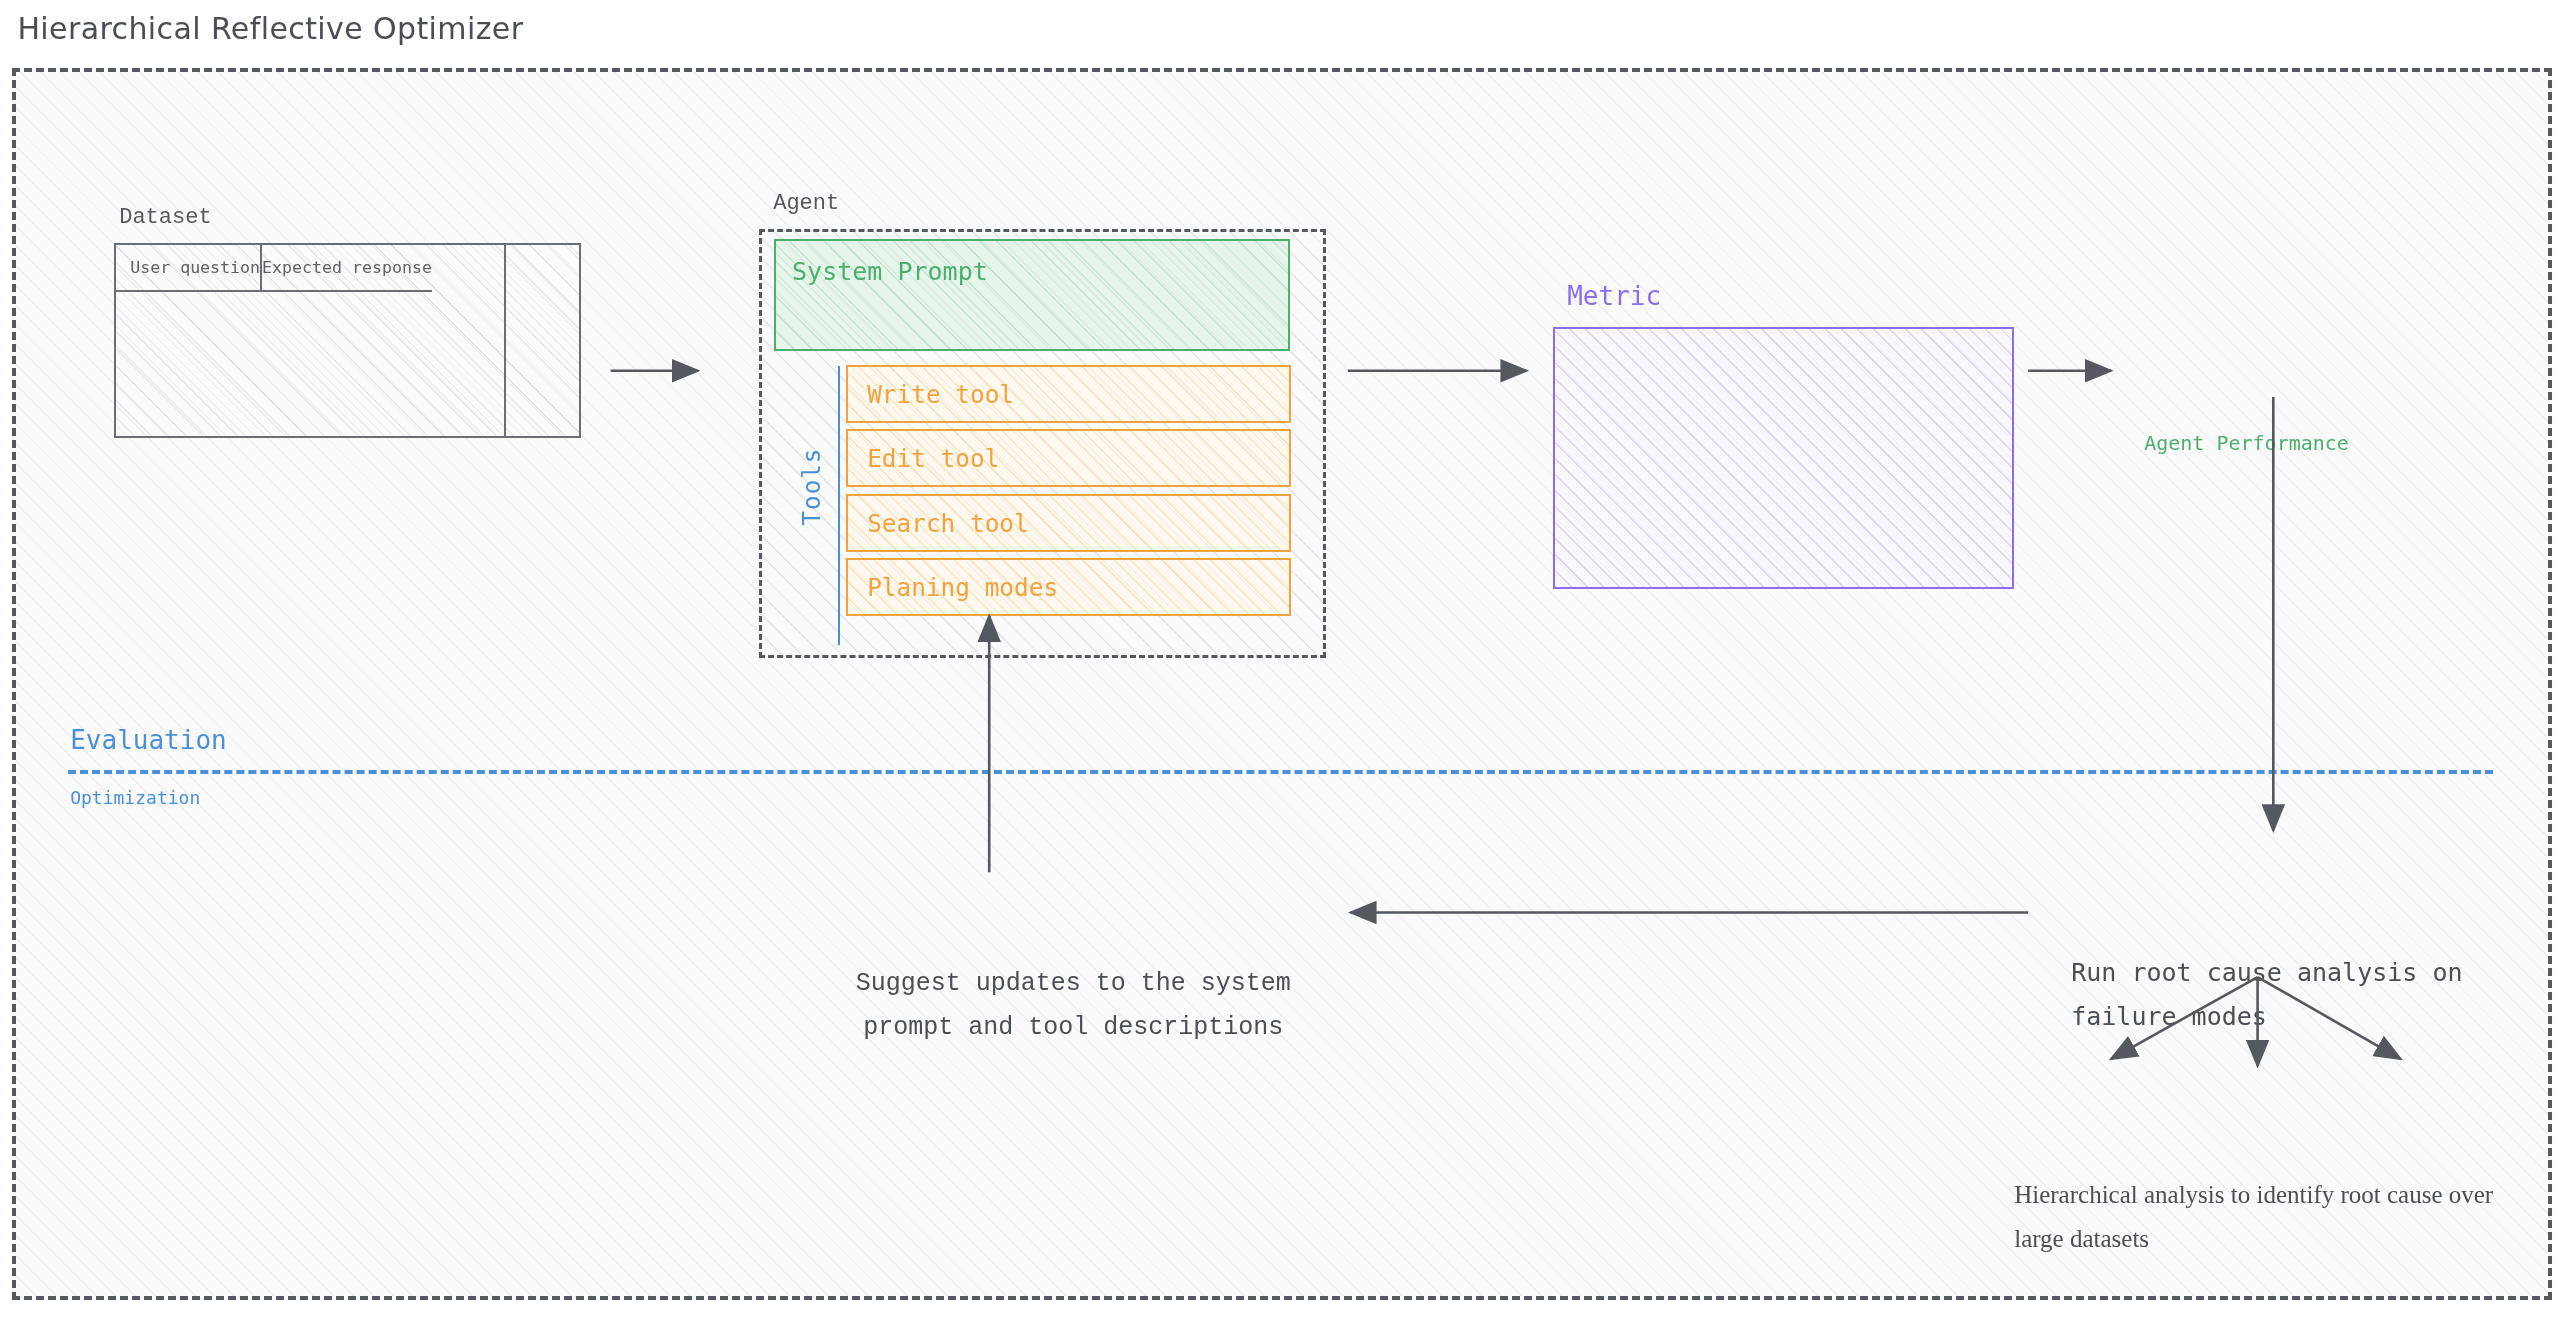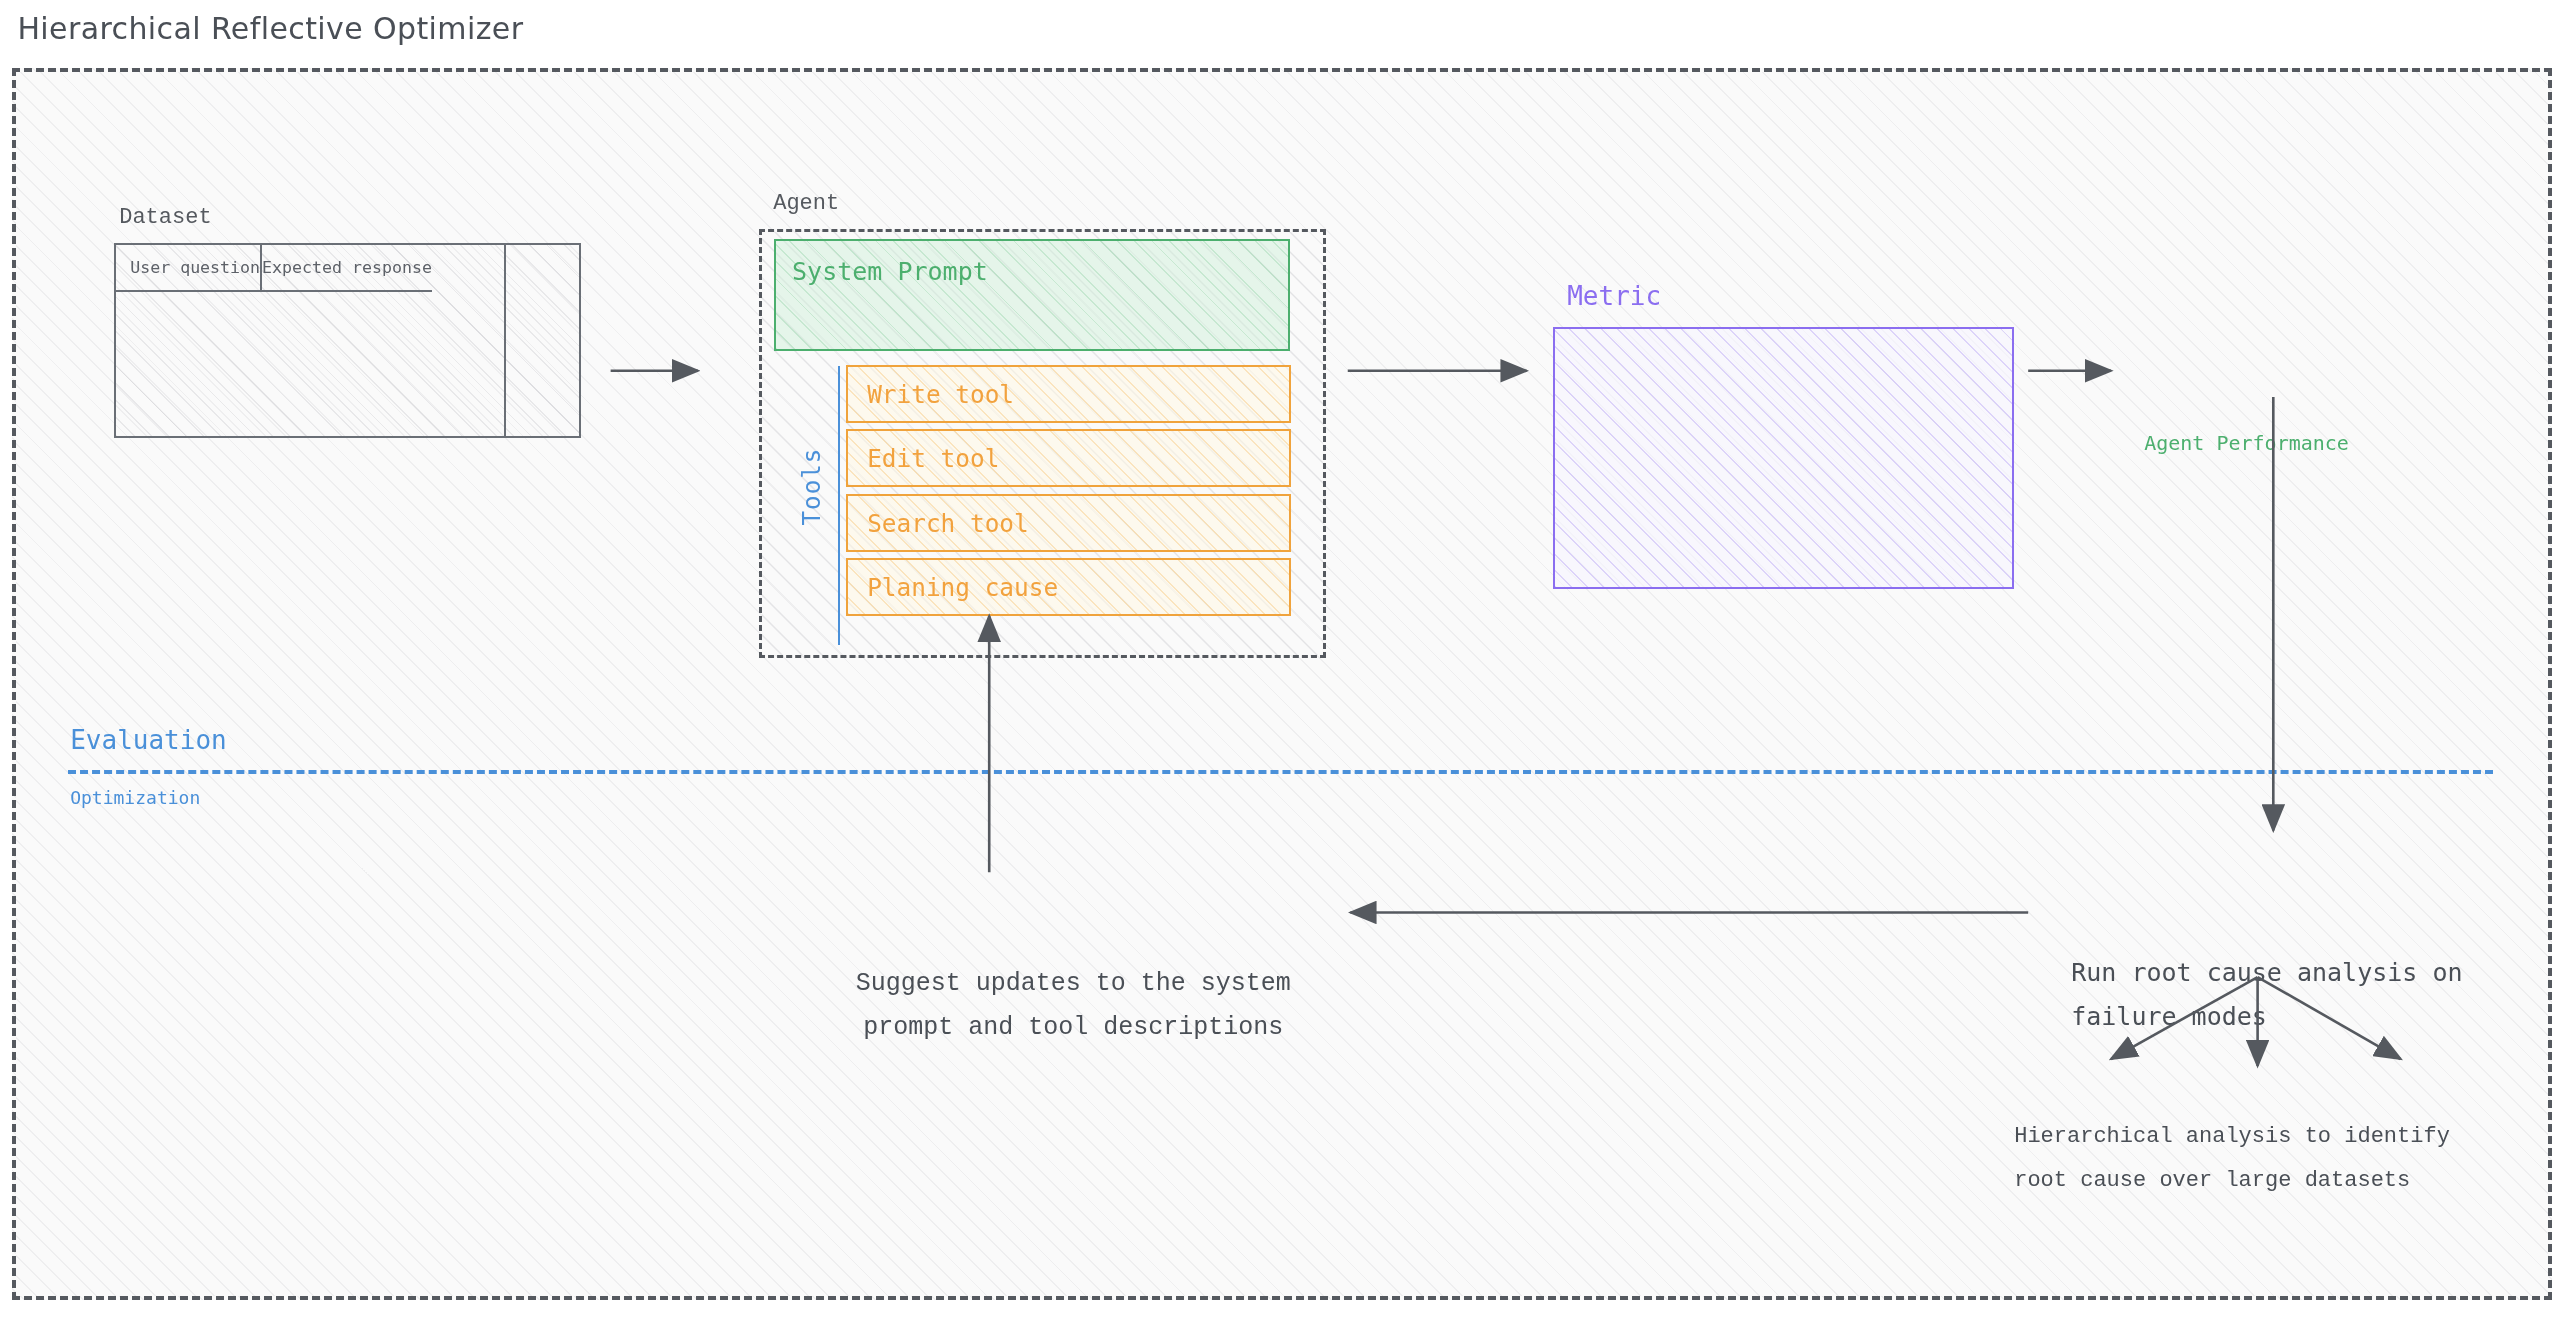--- a/index.html
+++ b/index.html
@@ -292,24 +292,24 @@
     top: 879px;
     width: 471px;
     font-family: "DejaVu Sans Mono", monospace;
     font-size: 25px;
     line-height: 44px;
     color: #4a4f56;
   }
   #hierarchical-text {
     position: absolute;
     left: 1998px;
-    top: 1043px;
+    top: 1101px;
     width: 489px;
-    font-family: Liberation Mono, monospace;
-    font-size: 22px;
+    font-family: Liberation Serif, serif;
+    font-size: 25px;
     line-height: 44px;
     color: #4a4f56;
   }
 
   
   #arrow-layer {
     position: absolute;
     left: 0;
     top: 0;
     width: 2576px;
@@ -359,21 +359,21 @@
       <div class="tool-box" id="tool-0">
         <span class="tool-text">Write tool</span>
       </div>
       <div class="tool-box" id="tool-1">
         <span class="tool-text">Edit tool</span>
       </div>
       <div class="tool-box" id="tool-2">
         <span class="tool-text">Search tool</span>
       </div>
       <div class="tool-box" id="tool-3">
-        <span class="tool-text">Planing cause</span>
+        <span class="tool-text">Planing modes</span>
       </div>
 
     </div>
 
     <div class="section-label" id="metric-label">Metric</div>
     <div id="metric-box"></div>
 
     <div id="agent-performance">Agent Performance</div>
 
     <div id="evaluation-label">Evaluation</div>

